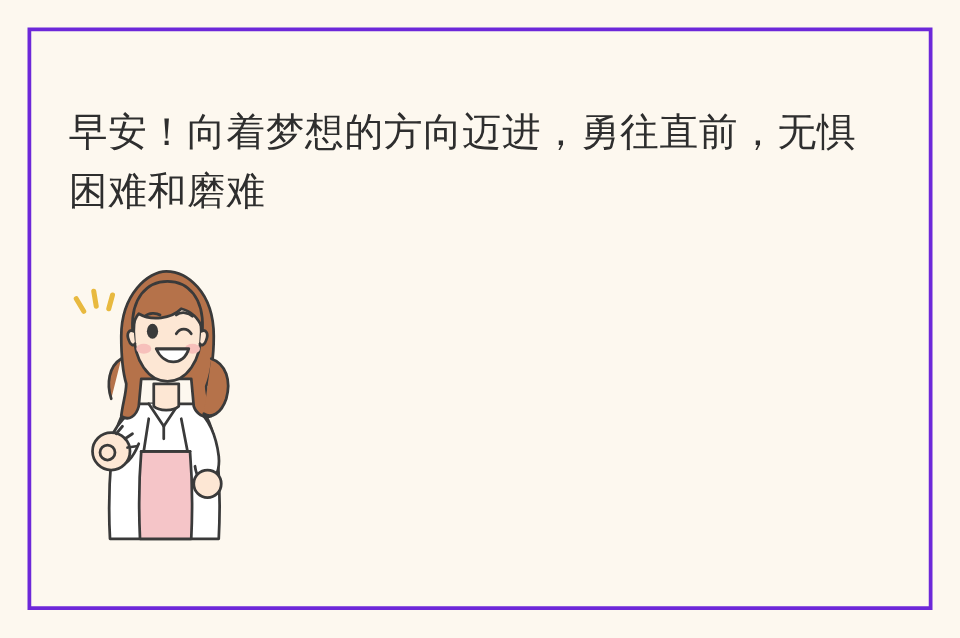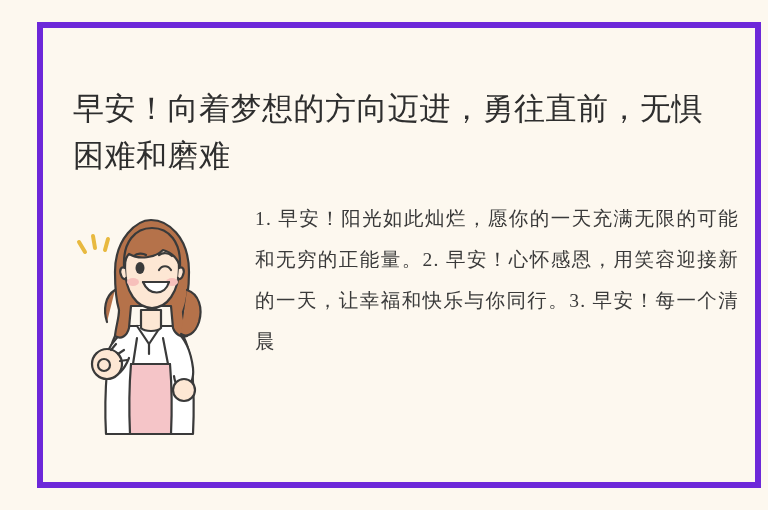--- a/index.html
+++ b/index.html
@@ -13,23 +13,22 @@
     font-family: "Liberation Sans", sans-serif;
     overflow: hidden;
   }
   .card {
     position: absolute;
     left: 22px;
     top: 22px;
     width: 724px;
     height: 466px;
     box-sizing: border-box;
-    border: 6px solid #6d28d9;
+    border: 3px solid #6d28d9;
     background: #fdf8ef;
-    margin-left: 15px;
   }
   .title {
     position: absolute;
     left: 30px;
     top: 36px;
     width: 660px;
     font-size: 31px;
     line-height: 47px;
     color: #2e2e2e;
     letter-spacing: 0.5px;
@@ -125,16 +124,15 @@
 
           <path d="M72 84 C78 98 94 98 98 84 Z" fill="#ffffff"></path>
           <path d="M72 84 L98 84"></path>
 
           <path d="M116 92 C128 96 132 110 128 124 C124 136 116 140 110 136" fill="#b5724a"></path>
           <path d="M44 92 C34 98 32 112 36 124" fill="#b5724a"></path>
         </g>
       </svg>
     </div>
 
-    <div class="body-text">1. 早安！阳光如此灿烂，愿你的一天充满无限的可能和无穷的正能量。2. 早安！心怀感恩，用笑容迎接新的一天，让幸福和快乐与你同行。3. 早安！每一个清晨</div>
 
   </div>
 </div>
 
 </body></html>

